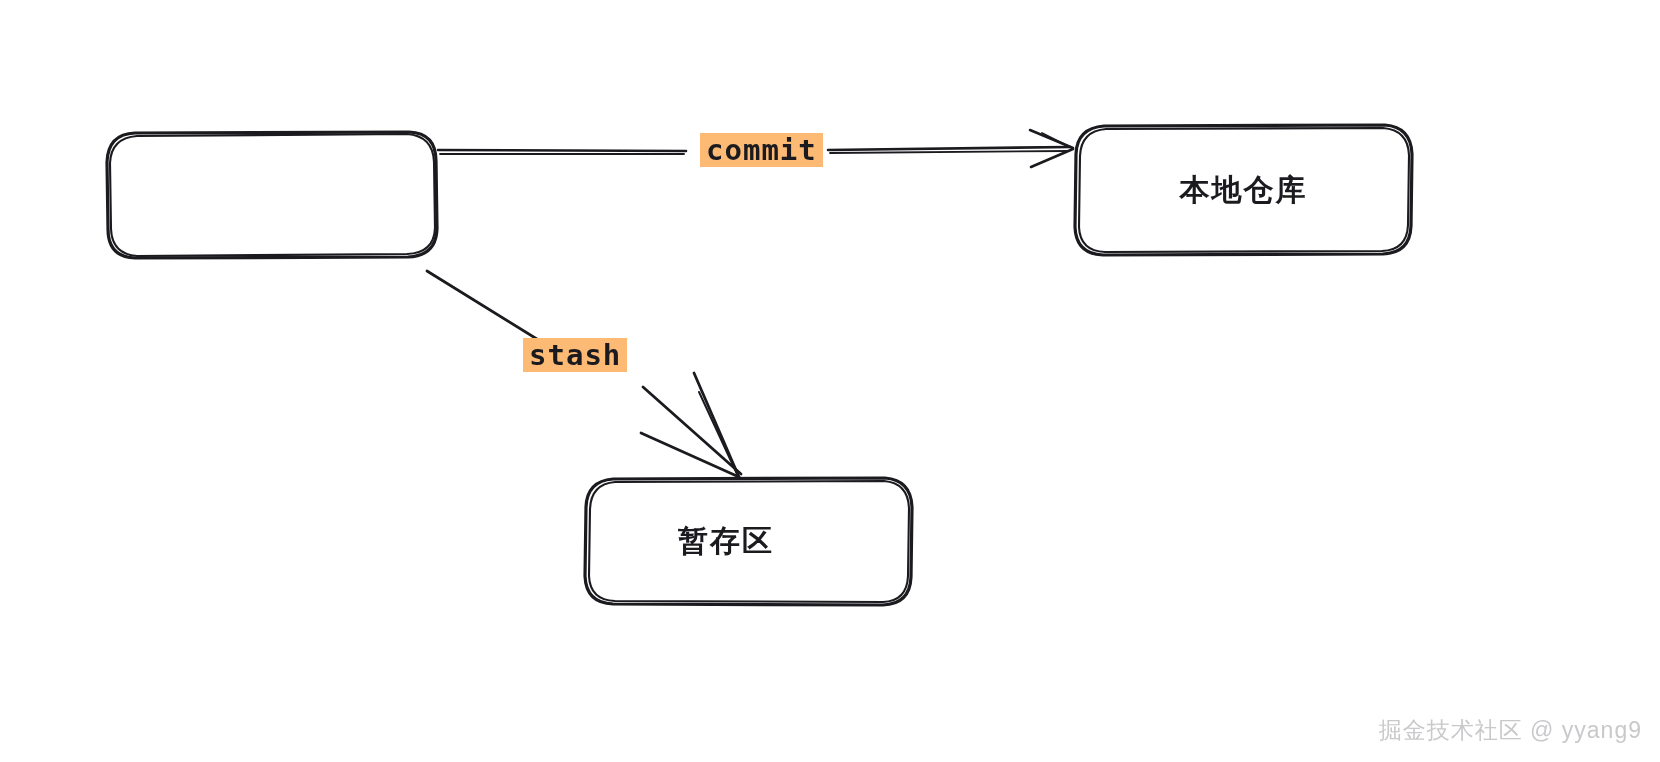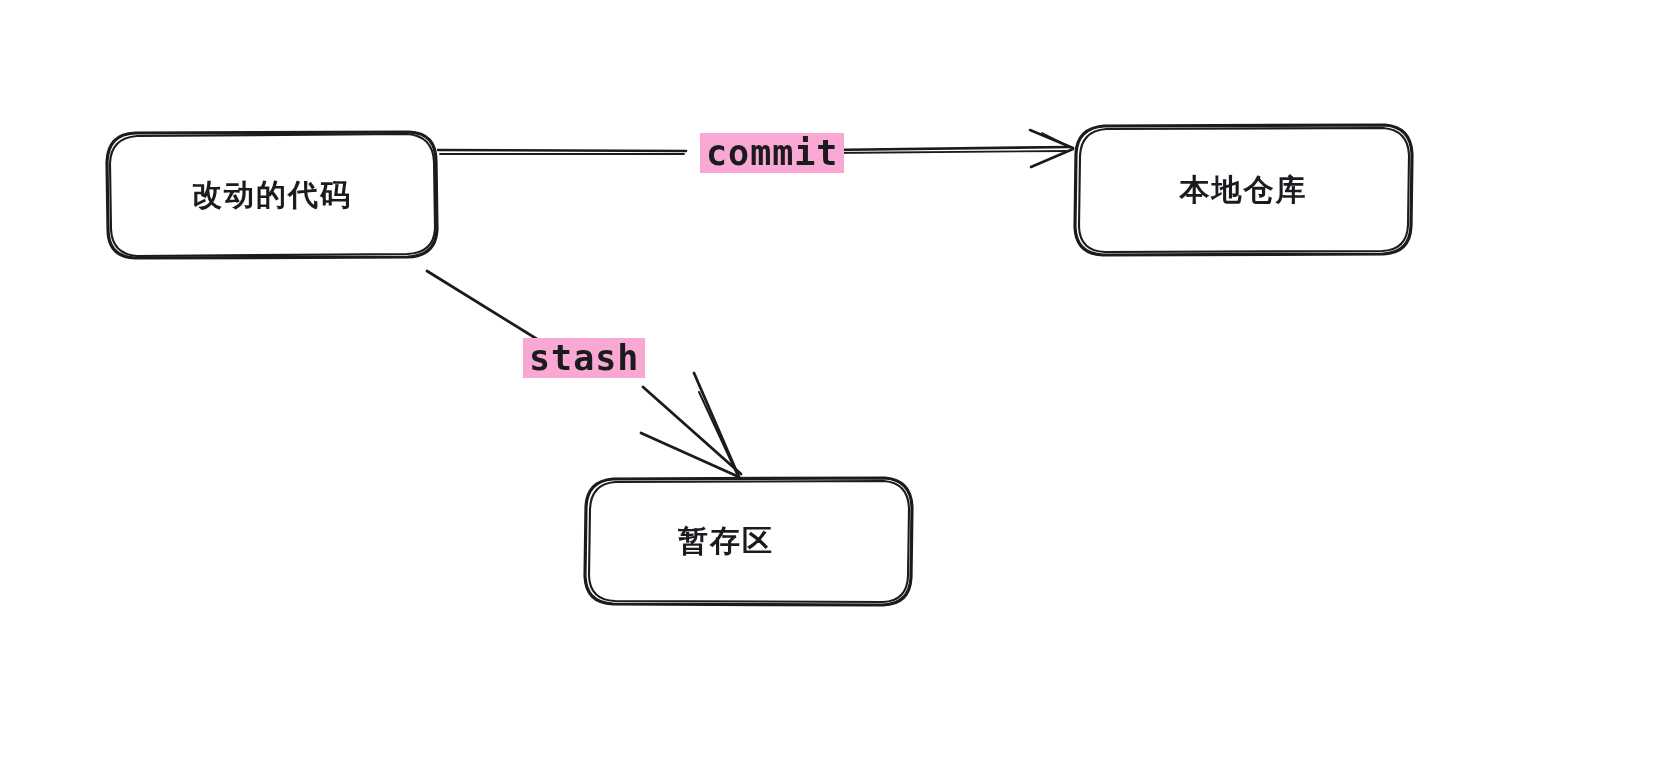--- a/index.html
+++ b/index.html
@@ -32,25 +32,25 @@
     font-weight: 700;
     font-size: 30px;
     letter-spacing: 2px;
     white-space: nowrap;
     pointer-events: none;
   }
   .edge-label {
     position: absolute;
     color: #1b1b1f;
     font-family: "DejaVu Sans Mono", monospace;
-    font-size: 35px;
+    font-size: 29px;
     font-weight: 600;
     letter-spacing: 1px;
     white-space: nowrap;
-    background: #f9a8d4;
+    background: #fdba74;
     padding: 0 6px;
   }
   #watermark {
     position: absolute;
     right: 18px;
     bottom: 16px;
     color: #c9c9cc;
     font-family: "Liberation Sans", sans-serif;
     font-size: 23px;
     letter-spacing: 1px;
@@ -98,24 +98,24 @@
       </g>
       <g>
         <path stroke-width="2.8" d="M694 373 L739 477"></path>
         <path stroke-width="2.8" d="M641 433 L739 477"></path>
         <path stroke-width="2.0" d="M699 392 L737 474"></path>
       </g>
 
     </g>
   </svg>
 
-  <div class="node-label" style="left:107px; top:132px; width:330px; height:126px;">改动的代码</div>
 
   <div class="node-label" style="left:1075px; top:125px; width:337px; height:130px;">本地仓库</div>
 
   <div class="node-label" style="left:585px; top:478px; width:282px; height:127px;">暂存区</div>
 
   <div class="edge-label" style="left:700px; top:133px;">commit</div>
 
   <div class="edge-label" style="left:523px; top:338px;">stash</div>
 
+  <div id="watermark">掘金技术社区 @ yyang9</div>
 
 </div>
 
 </body></html>

